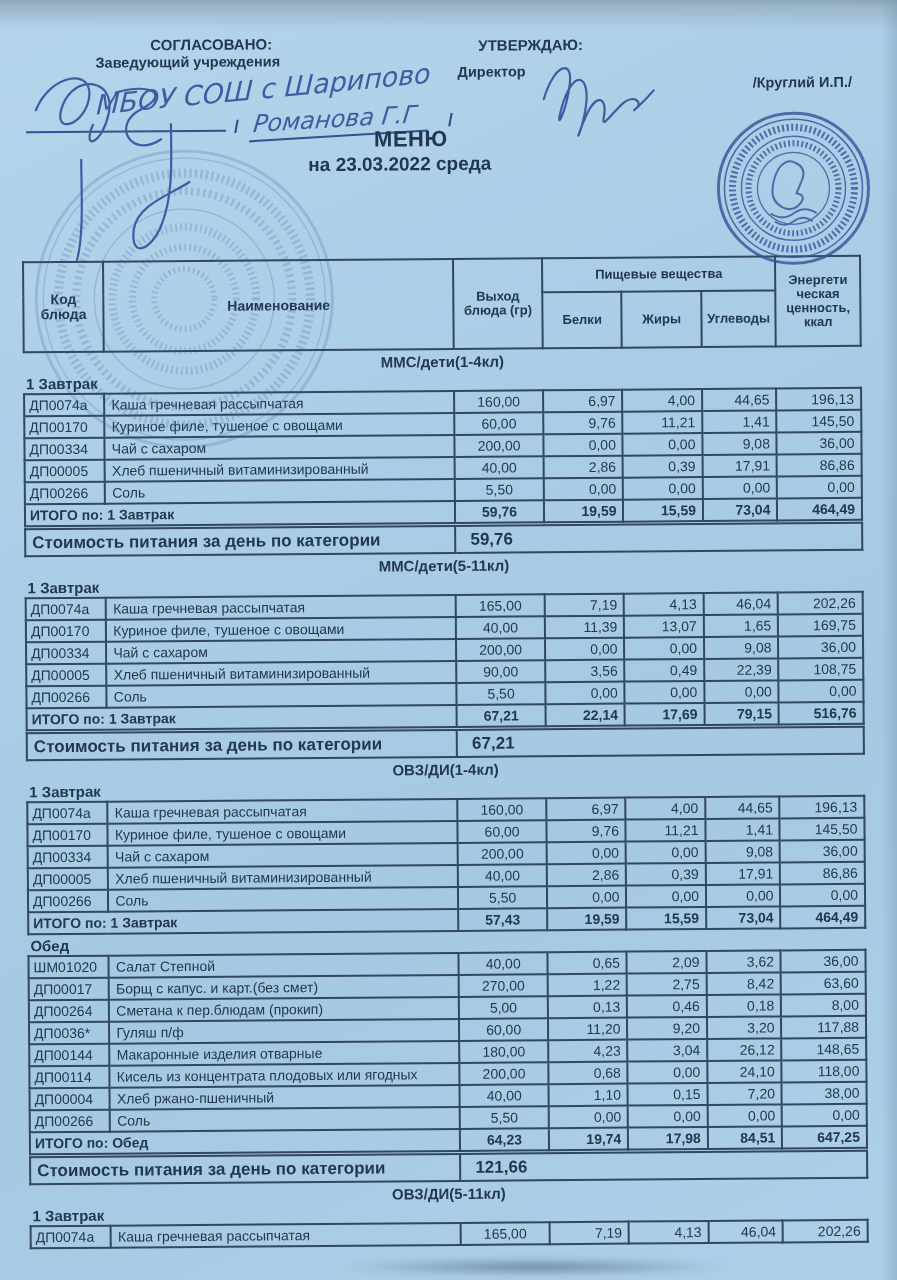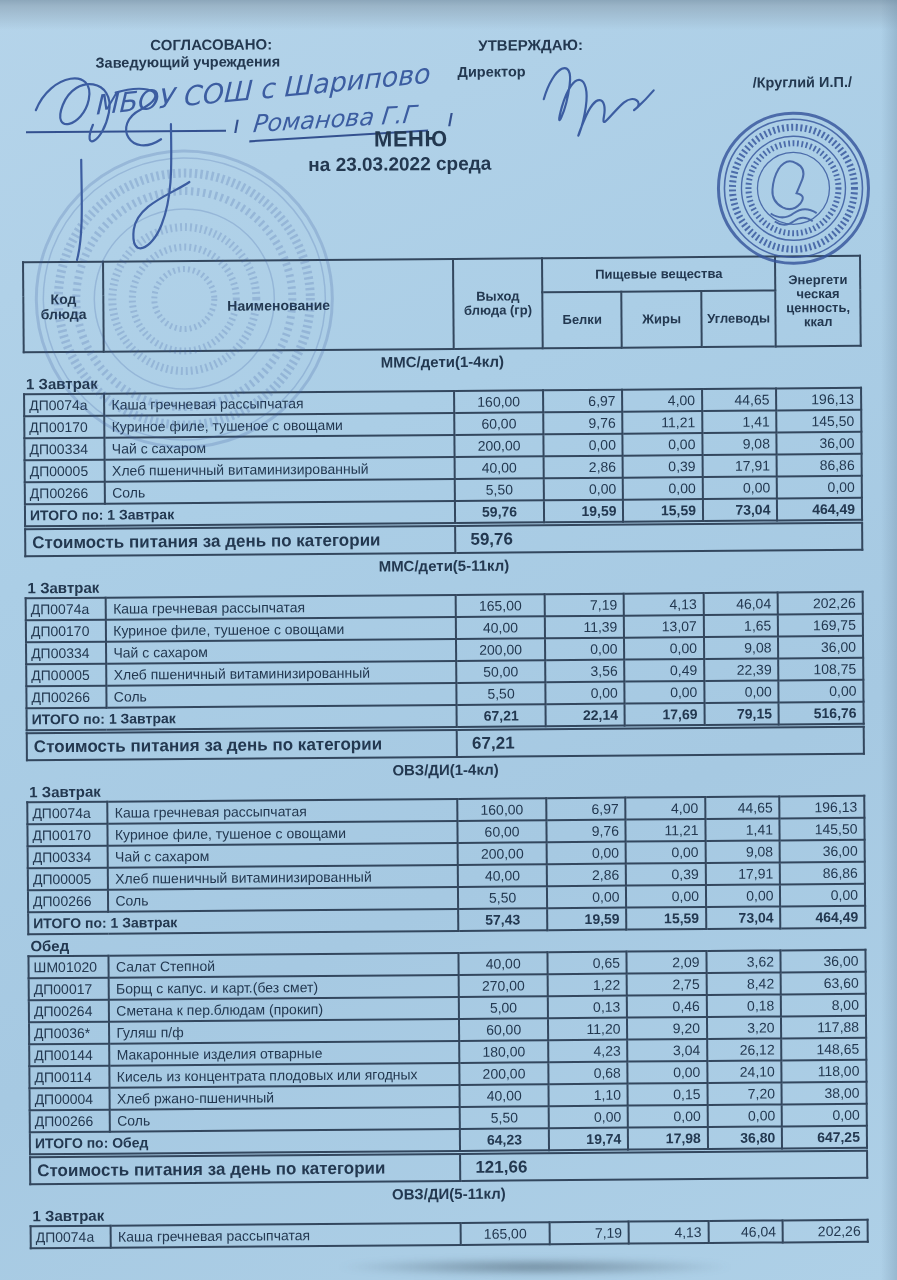--- a/index.html
+++ b/index.html
@@ -251,21 +251,21 @@
                 <td class="c-name">Чай с сахаром</td>
                 <td class="c-out">200,00</td>
                 <td class="c-num">0,00</td>
                 <td class="c-num">0,00</td>
                 <td class="c-num">9,08</td>
                 <td class="c-num">36,00</td>
               </tr>
               <tr>
                 <td class="c-code">ДП00005</td>
                 <td class="c-name">Хлеб пшеничный витаминизированный</td>
-                <td class="c-out">50,00</td>
+                <td class="c-out">90,00</td>
                 <td class="c-num">3,56</td>
                 <td class="c-num">0,49</td>
                 <td class="c-num">22,39</td>
                 <td class="c-num">108,75</td>
               </tr>
               <tr>
                 <td class="c-code">ДП00266</td>
                 <td class="c-name">Соль</td>
                 <td class="c-out">5,50</td>
                 <td class="c-num">0,00</td>
@@ -447,21 +447,21 @@
                 <td class="c-num">0,00</td>
                 <td class="c-num">0,00</td>
                 <td class="c-num">0,00</td>
                 <td class="c-num">0,00</td>
               </tr>
               <tr class="total-row">
                 <td class="c-code" colspan="2">ИТОГО по: Обед</td>
                 <td class="c-out">64,23</td>
                 <td class="c-num">19,74</td>
                 <td class="c-num">17,98</td>
-                <td class="c-num">36,80</td>
+                <td class="c-num">84,51</td>
                 <td class="c-num">647,25</td>
               </tr>
             </tbody>
           </table>
           <table class="cost-table">
             <colgroup>
               <col style="width: 51.4%;">
               <col style="width: 48.6%;">
             </colgroup>
             <tbody>

